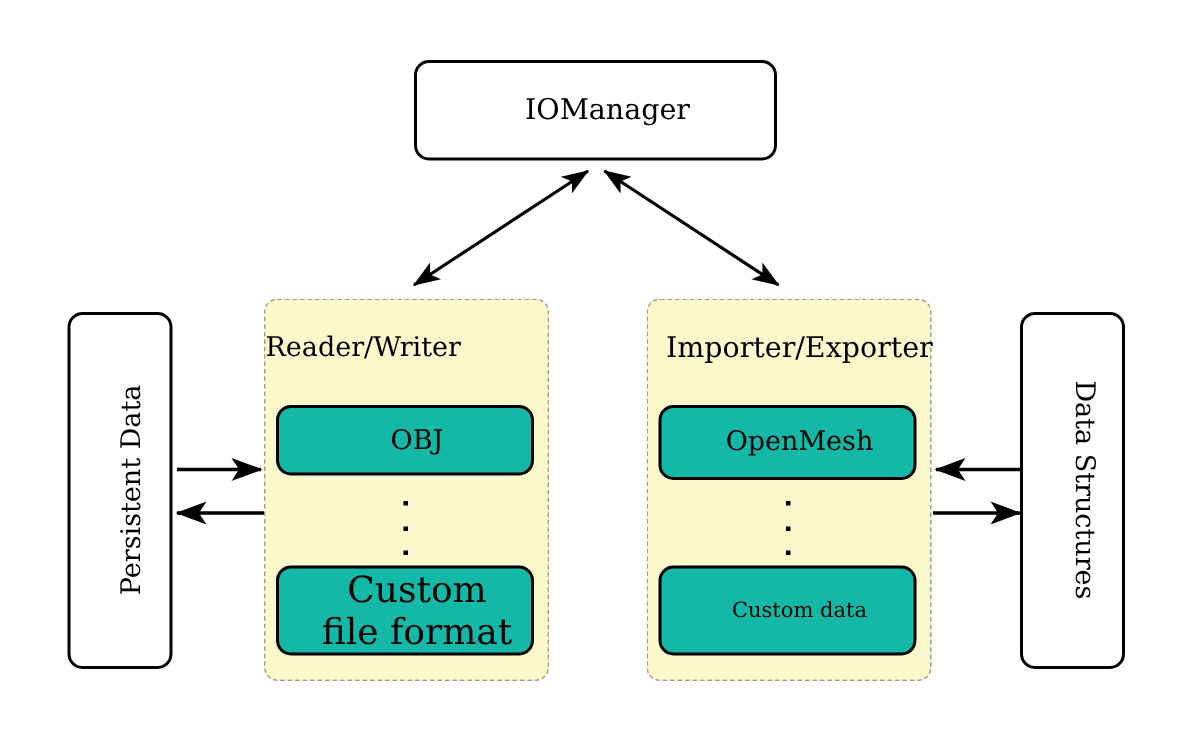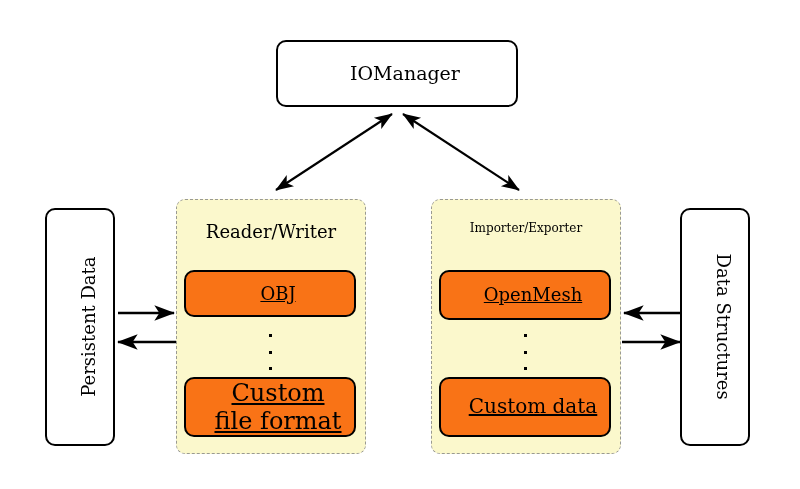--- a/index.html
+++ b/index.html
@@ -44,24 +44,23 @@
 
   .dashed-group {
     background: #fbf8cc;
     border: 1.6px dashed #9a9a92;
     border-radius: 9px;
     align-items: flex-start;
     justify-content: center;
   }
 
   .leaf-box {
-    background: #f97316;
+    background: #14b8a6;
     border: 2.2px solid #000000;
     border-radius: 10px;
-    text-decoration: underline;
   }
 
   
   #iomanager {
     left: 276px;
     top: 40px;
     width: 242px;
     height: 67px;
     font-size: 19px;
   }
@@ -78,26 +77,27 @@
     top: 199px;
     width: 190px;
     height: 255px;
   }
 
   .group-title {
     position: absolute;
     top: 21px;
     left: 0;
     width: 100%;
-    text-align: center;
+    text-align: left;
     font-size: 18px;
     white-space: nowrap;
   }
   #importer-exporter-group .group-title {
-    font-size: 12px;
+    font-size: 19px;
+    margin-left: 12px;
   }
 
   #obj-box {
     left: 184px;
     top: 270px;
     width: 172px;
     height: 47px;
     font-size: 18px;
   }
   #custom-file-format-box {
@@ -112,21 +112,21 @@
     top: 270px;
     width: 172px;
     height: 50px;
     font-size: 18px;
   }
   #custom-data-structure-box {
     left: 439px;
     top: 377px;
     width: 172px;
     height: 60px;
-    font-size: 20px;
+    font-size: 14px;
   }
 
   .vdots {
     position: absolute;
     width: 20px;
     height: 36px;
     display: flex;
     flex-direction: column;
     align-items: center;
     justify-content: space-between;

